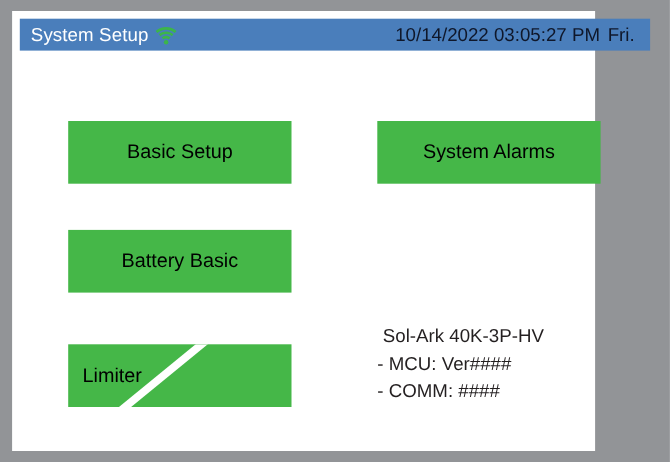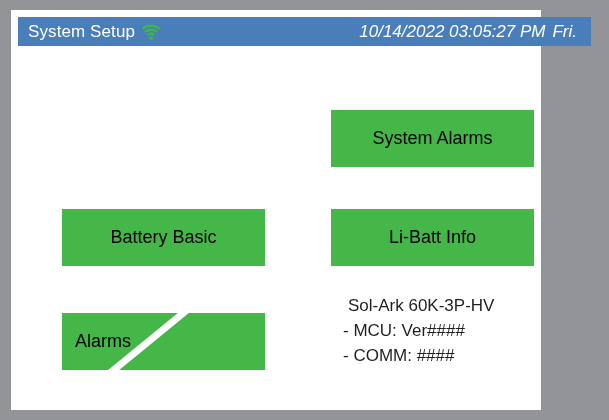--- a/index.html
+++ b/index.html
@@ -65,25 +65,24 @@
     width: 20px;
     height: 17px;
     position: relative;
     top: 1px;
   }
   .title-right {
     position: absolute;
     right: 14px;
     top: 50%;
     transform: translateY(-50%);
-    color: #ffffff;
+    color: #0f172a;
     font-size: 17px;
     white-space: nowrap;
     font-family: "Liberation Sans", sans-serif;
-    font-style: italic;
   }
   .title-right .dow {
     margin-left: 7px;
   }
 
   
   .content {
     position: absolute;
     left: 0;
     top: 36px;
@@ -102,21 +101,21 @@
     justify-content: center;
     text-align: center;
     box-sizing: border-box;
     cursor: pointer;
     user-select: none;
     line-height: 1.15;
   }
 
   
   .col-left  { left: 51px;  width: 203px; }
-  .col-right { left: 320px; width: 203px; }
+  .col-right { left: 332px; width: 203px; }
   .row-1 { top: 64px;  height: 57px; }
   .row-2 { top: 163px; height: 57px; }
 
   
   .split-btn {
     position: absolute;
     left: 51px;
     top: 267px;
     width: 203px;
     height: 57px;
@@ -197,35 +196,35 @@
           </svg>
         </span>
       </div>
       <div class="title-right">
         <span>10/14/2022 03:05:27 PM</span><span class="dow">Fri.</span>
       </div>
     </div>
 
     <div class="content">
 
+      <div class="btn col-left row-1">Basic Setup</div>
 
       <div class="btn col-right row-1">System Alarms</div>
 
       <div class="btn col-left row-2">Battery Basic</div>
 
-      <div class="btn col-right row-2">Li-Batt Info</div>
 
       <div class="split-btn">
-        <div class="split-half split-left">Alarms</div>
+        <div class="split-half split-left">Limiter</div>
         <svg class="split-divider" viewBox="0 0 203 57">
           <line x1="48" y1="60" x2="125" y2="-3" stroke="#ffffff" stroke-width="7"></line>
         </svg>
       </div>
 
       <div class="info">
-        <div class="model">Sol-Ark 60K-3P-HV</div>
+        <div class="model">Sol-Ark 40K-3P-HV</div>
         <div class="line">- MCU: Ver####</div>
         <div class="line">- COMM: ####</div>
       </div>
 
     </div>
   </div>
 </div>
 
 </body></html>

